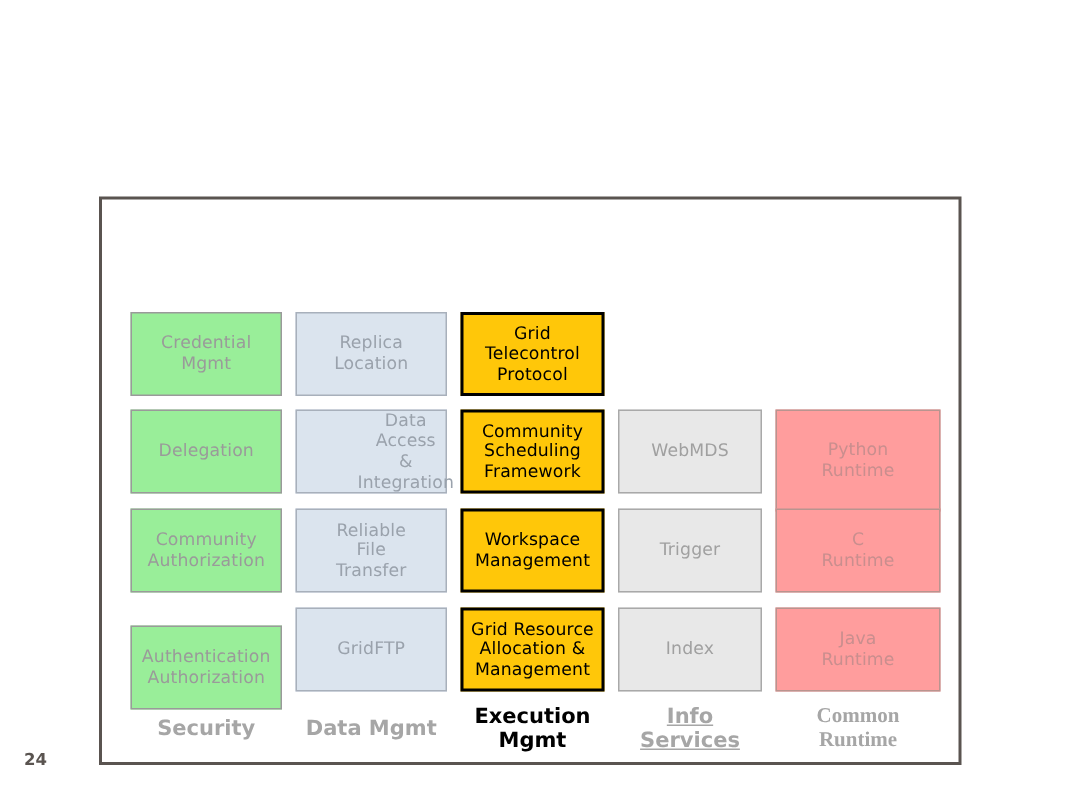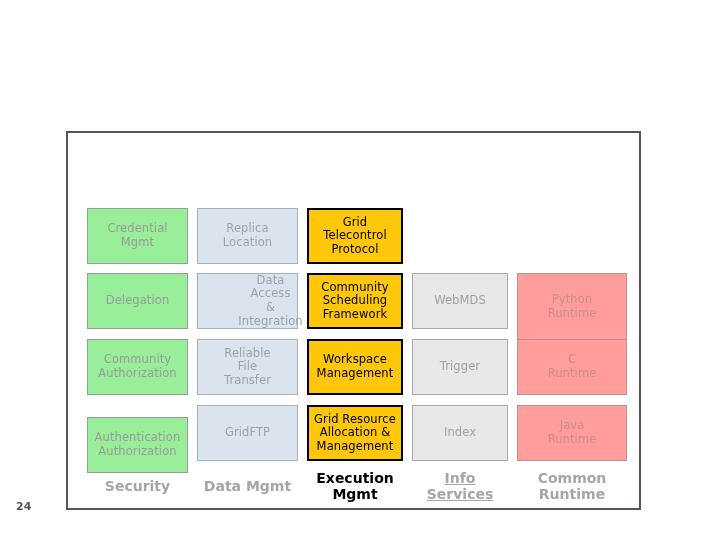--- a/index.html
+++ b/index.html
@@ -128,16 +128,16 @@
       <div class="cell c-gold" style="left: 239px; top: 206px; width: 96px; height: 56px;">Workspace<br>Management</div>
       <div class="cell c-gold" style="left: 239px; top: 272px; width: 96px; height: 56px;">Grid Resource<br>Allocation &amp;<br>Management</div>
       <div class="col-label highlight" style="left: 239px; top: 332px; width: 96px; height: 42px;">Execution<br>Mgmt</div>
       <div class="cell c-gray" style="left: 344px; top: 140px; width: 96px; height: 56px;">WebMDS</div>
       <div class="cell c-gray" style="left: 344px; top: 206px; width: 96px; height: 56px;">Trigger</div>
       <div class="cell c-gray" style="left: 344px; top: 272px; width: 96px; height: 56px;">Index</div>
       <div class="col-label" style="left: 344px; top: 332px; width: 96px; height: 42px; text-decoration: underline;">Info<br>Services</div>
       <div class="cell c-pink" style="left: 449px; top: 140px; width: 110px; height: 68px;">Python<br>Runtime</div>
       <div class="cell c-pink" style="left: 449px; top: 206px; width: 110px; height: 56px;">C<br>Runtime</div>
       <div class="cell c-pink" style="left: 449px; top: 272px; width: 110px; height: 56px;">Java<br>Runtime</div>
-      <div class="col-label" style="left: 449px; top: 332px; width: 110px; height: 42px;">Common<br>Runtime</div>
+      <div class="col-label" style="left: 449px; top: 332px; width: 110px; height: 42px; font-family: Liberation Serif, serif;">Common<br>Runtime</div>
     </div>
 
 </div>
 
 </body></html>

